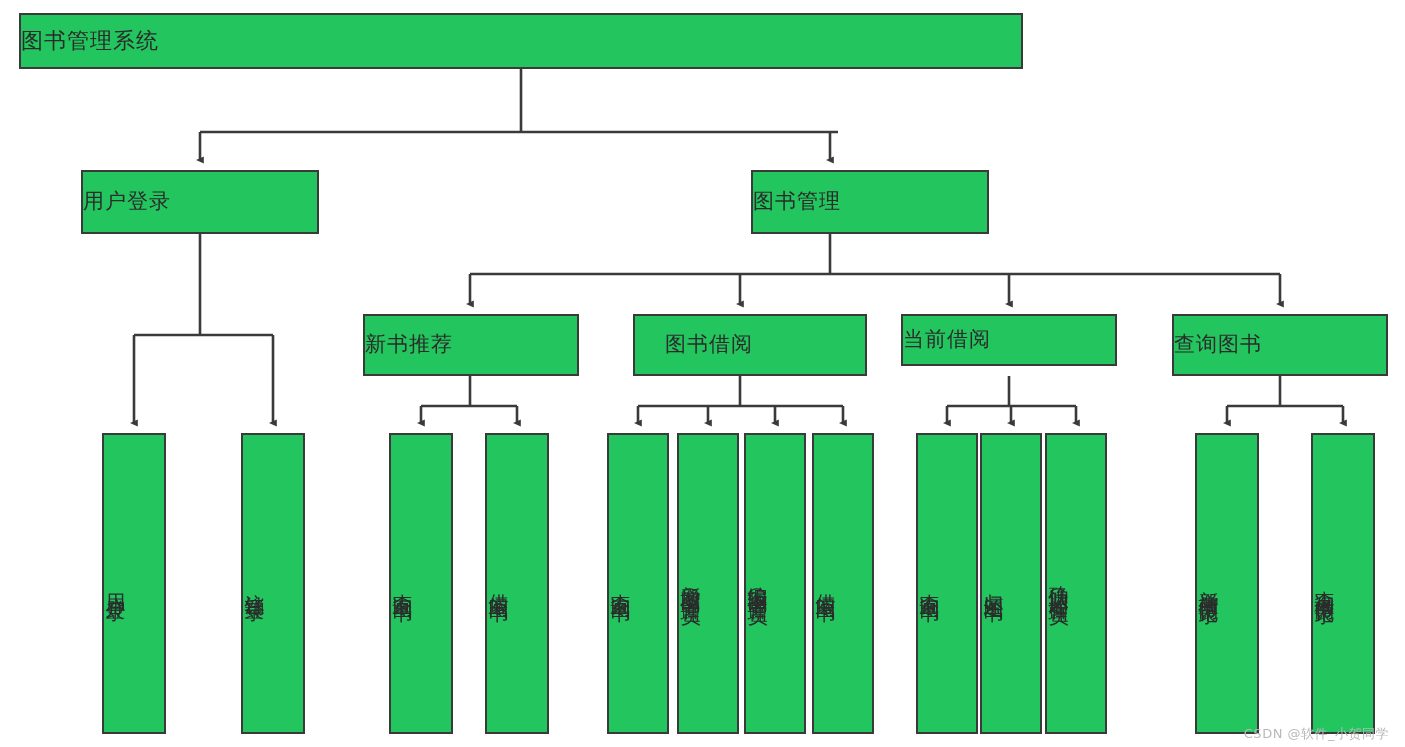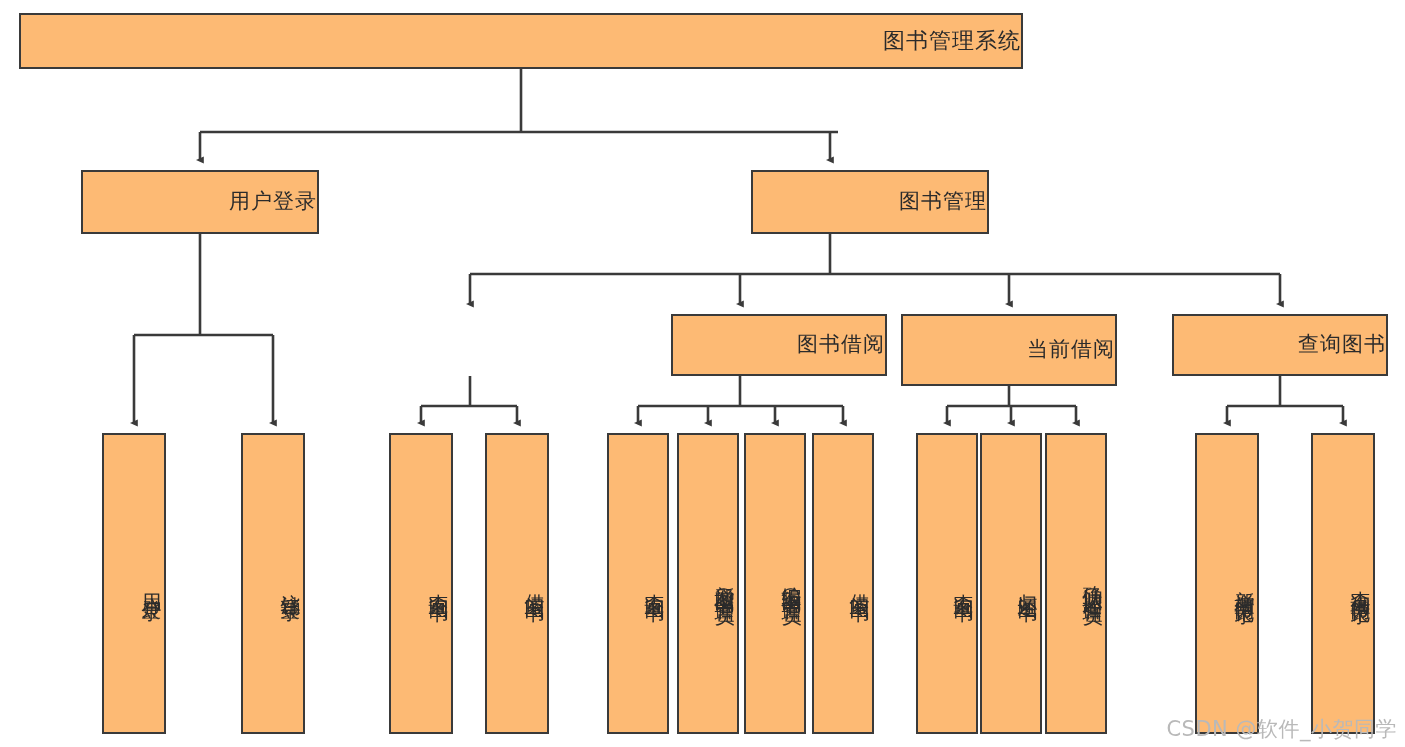--- a/index.html
+++ b/index.html
@@ -17,25 +17,25 @@
   svg#wires{
     position:absolute;
     left:0; top:0;
     width:1405px;
     height:747px;
     pointer-events:none;
   }
   .node{
     position:absolute;
     box-sizing:border-box;
-    background:#fdba74;
+    background:#22c55e;
     border:2.4px solid #3a3a3a;
     display:flex;
     align-items:center;
-    justify-content:flex-end;
+    justify-content:flex-start;
     text-align:center;
     z-index:2;
   }
   .node .label{
     font-size:21px;
     line-height:1.12;
     color:#2b2b2b;
     letter-spacing:1px;
     white-space:nowrap;
   }
@@ -47,23 +47,23 @@
     writing-mode:vertical-rl;
     text-orientation:upright;
     font-size:20px;
     letter-spacing:3px;
     line-height:1;
     white-space:normal;
     max-height:100%;
   }
   #watermark{
     position:absolute;
-    right:8px;
+    right:16px;
     bottom:4px;
-    font-size:21px;
+    font-size:13px;
     color:#b9b9b9;
     z-index:5;
     white-space:nowrap;
     letter-spacing:0.5px;
   }
 </style>
 </head>
 <body>
 
 <div id="canvas">
@@ -122,24 +122,27 @@
     <span class="label">图书管理系统</span>
   </div>
 
   <div class="node" style="left:81px;top:170px;width:238px;height:64px;">
     <span class="label">用户登录</span>
   </div>
   <div class="node" style="left:711px;top:170px;width:238px;height:64px;margin-left:40px;">
     <span class="label">图书管理</span>
   </div>
 
-  <div class="node" style="left:671px;top:314px;width:216px;height:62px;">
+  <div class="node" style="left:363px;top:314px;width:216px;height:62px;">
+    <span class="label">新书推荐</span>
+  </div>
+  <div class="node" style="left:633px;top:314px;width:234px;height:62px;padding-left:30px;">
     <span class="label">图书借阅</span>
   </div>
-  <div class="node" style="left:901px;top:314px;width:216px;height:72px;">
+  <div class="node" style="left:901px;top:314px;width:216px;height:52px;">
     <span class="label">当前借阅</span>
   </div>
   <div class="node" style="left:1172px;top:314px;width:216px;height:62px;">
     <span class="label">查询图书</span>
   </div>
 
   <div class="node vert" style="left:102px;top:433px;width:64px;height:301px;">
     <span class="label">用户登录</span>
   </div>
   <div class="node vert" style="left:241px;top:433px;width:64px;height:301px;">

